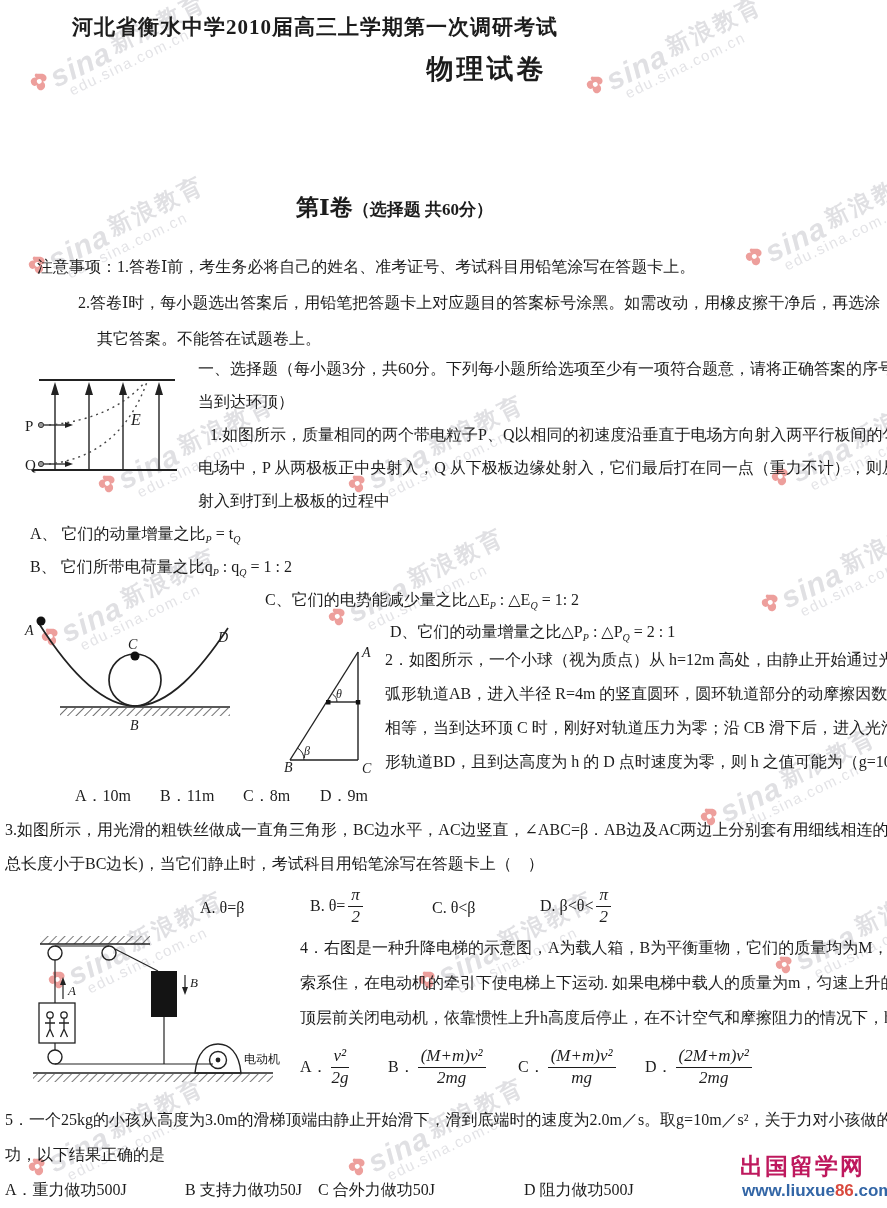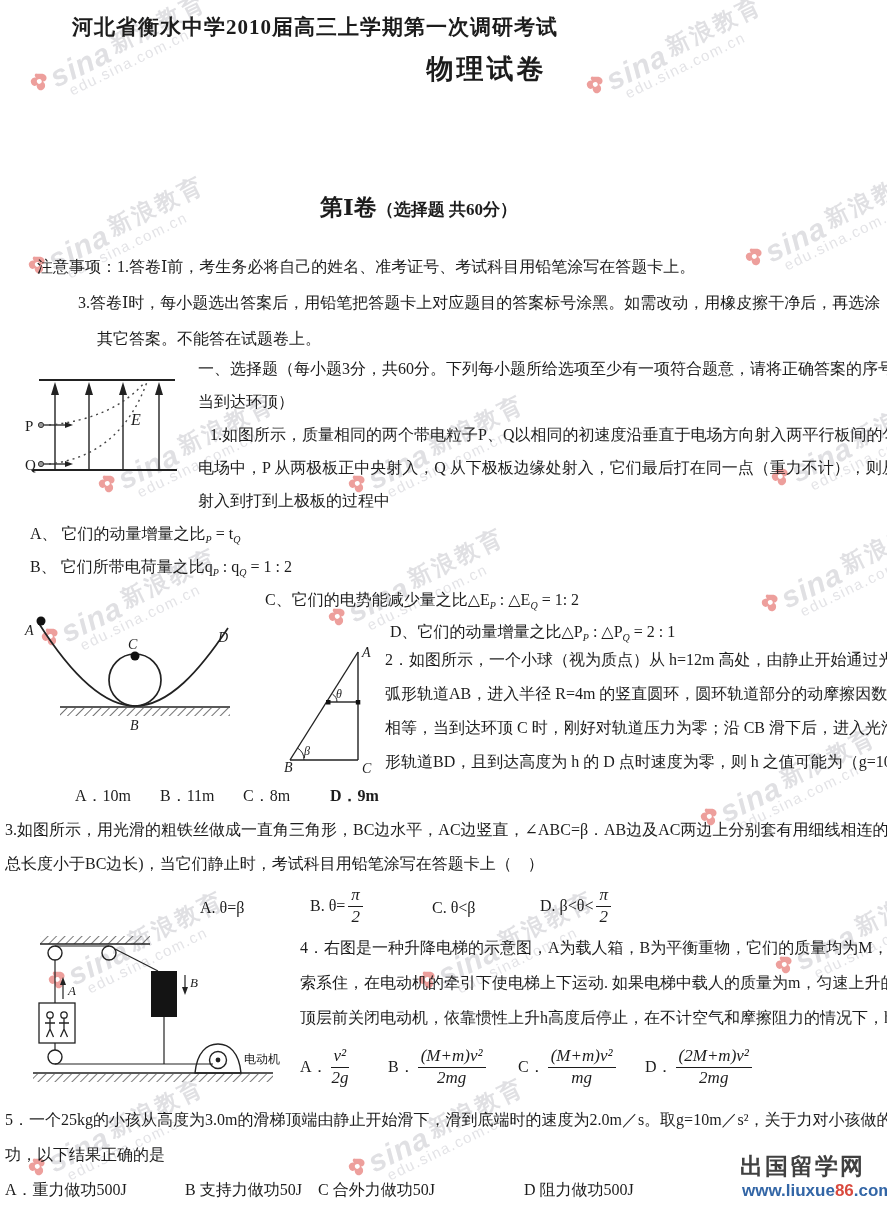--- a/index.html
+++ b/index.html
@@ -19,21 +19,21 @@
   .line{position:absolute;z-index:2;white-space:nowrap;font-size:16px;line-height:1.3;}
   .b{font-weight:bold;}
   .fig{position:absolute;z-index:2;}
   .fig text{font-family:"Liberation Serif","DejaVu Serif",serif;fill:#1c1c1c;}
   sub{font-size:10px;font-style:italic;}
   .flexline{display:flex;align-items:center;}
   .frac{display:inline-block;text-align:center;font-style:italic;line-height:1.1;margin:0 3px;
         font-size:17px;}
   .frac .num{display:block;padding:0 3px 1px 3px;border-bottom:1.4px solid #1c1c1c;}
   .frac .den{display:block;padding-top:1px;}
-  .fl-name{font-size:23px;font-weight:bold;color:#404040;letter-spacing:2px;}
+  .fl-name{font-size:23px;font-weight:bold;color:#be185d;letter-spacing:2px;}
   .fl-url{font-family:"Liberation Sans","DejaVu Sans",sans-serif;font-weight:bold;font-size:17px;color:#3366a6;}
   .fl-red{color:#d94a3e;}
 </style>
 </head>
 <body>
 
 <div id="page">
 
   <div id="wm-layer">
       <div class="wm" style="left: 27px; top: 35px;">
@@ -209,26 +209,26 @@
         </svg>
         <span class="wm-sina" style="color: rgb(199, 199, 205);">sina</span>
         <span class="wm-cn">新浪教育</span>
       </div>
       <div class="wm-url">edu.sina.com.cn</div>
     </div>
     </div>
 
   <div class="line b" style="left:72px;top:14px;font-size:21px;letter-spacing:1px;">河北省衡水中学2010届高三上学期第一次调研考试</div>
   <div class="line b" style="left:0;top:52px;width:887px;text-align:center;font-size:27px;letter-spacing:3px;margin-left:43px;">物理试卷</div>
-  <div class="line b" style="left:0;top:193px;width:789px;text-align:center;padding-left:24px;">
+  <div class="line b" style="left:0;top:193px;width:789px;text-align:center;">
     <span style="font-size:23px;">第Ⅰ卷</span><span style="font-size:17px;">（选择题 共60分）</span>
   </div>
 
   <div class="line" style="left:37px;top:257px;">注意事项：1.答卷Ⅰ前，考生务必将自己的姓名、准考证号、考试科目用铅笔涂写在答题卡上。</div>
-  <div class="line" style="left:78px;top:293px;">3.答卷Ⅰ时，每小题选出答案后，用铅笔把答题卡上对应题目的答案标号涂黑。如需改动，用橡皮擦干净后，再选涂</div>
+  <div class="line" style="left:78px;top:293px;">2.答卷Ⅰ时，每小题选出答案后，用铅笔把答题卡上对应题目的答案标号涂黑。如需改动，用橡皮擦干净后，再选涂</div>
   <div class="line" style="left:97px;top:329px;">其它答案。不能答在试题卷上。</div>
 
   <div class="line" style="left:198px;top:359px;">一、选择题（每小题3分，共60分。下列每小题所给选项至少有一项符合题意，请将正确答案的序号填涂</div>
   <div class="line" style="left:198px;top:392px;">当到达环顶）</div>
 
   <svg class="fig" style="left:25px;top:370px;" width="155" height="112" viewBox="0 0 155 112">
     <line x1="14" y1="10" x2="150" y2="10" stroke="#222" stroke-width="2"></line>
     <line x1="8" y1="100" x2="152" y2="100" stroke="#222" stroke-width="2"></line>
     <g stroke="#222" stroke-width="1.4">
       <line x1="30" y1="100" x2="30" y2="18"></line>
@@ -281,21 +281,21 @@
     <text x="108" y="122" font-size="14" font-style="italic">B</text>
   </svg>
 
   <div class="line" style="left:385px;top:650px;">2．如图所示，一个小球（视为质点）从 h=12m 高处，由静止开始通过光滑</div>
   <div class="line" style="left:385px;top:684px;">弧形轨道AB，进入半径 R=4m 的竖直圆环，圆环轨道部分的动摩擦因数处处</div>
   <div class="line" style="left:385px;top:718px;">相等，当到达环顶 C 时，刚好对轨道压力为零；沿 CB 滑下后，进入光滑弧</div>
   <div class="line" style="left:385px;top:752px;">形轨道BD，且到达高度为 h 的 D 点时速度为零，则 h 之值可能为（g=10m/s²）</div>
   <div class="line" style="left:75px;top:786px;">A．10m</div>
   <div class="line" style="left:160px;top:786px;">B．11m</div>
   <div class="line" style="left:243px;top:786px;">C．8m</div>
-  <div class="line" style="left:330px;top:786px;font-weight:bold;">D．9m</div>
+  <div class="line" style="left:320px;top:786px;">D．9m</div>
 
   <svg class="fig" style="left:284px;top:640px;" width="100" height="142" viewBox="0 0 100 142">
     <line x1="74" y1="12" x2="74" y2="120" stroke="#222" stroke-width="1.4"></line>
     <line x1="6" y1="120" x2="74" y2="120" stroke="#222" stroke-width="1.4"></line>
     <line x1="6" y1="120" x2="74" y2="12" stroke="#222" stroke-width="1.4"></line>
     <line x1="44" y1="62" x2="74" y2="62" stroke="#222" stroke-width="1.4"></line>
     <rect x="42" y="60" width="4.5" height="4.5" fill="#111"></rect>
     <rect x="71.8" y="60" width="4.5" height="4.5" fill="#111"></rect>
     <path d="M 48.6 54.3 A 9 9 0 0 1 53 62" fill="none" stroke="#222" stroke-width="1"></path>
     <path d="M 20 120 A 14 14 0 0 0 13.5 108" fill="none" stroke="#222" stroke-width="1"></path>

